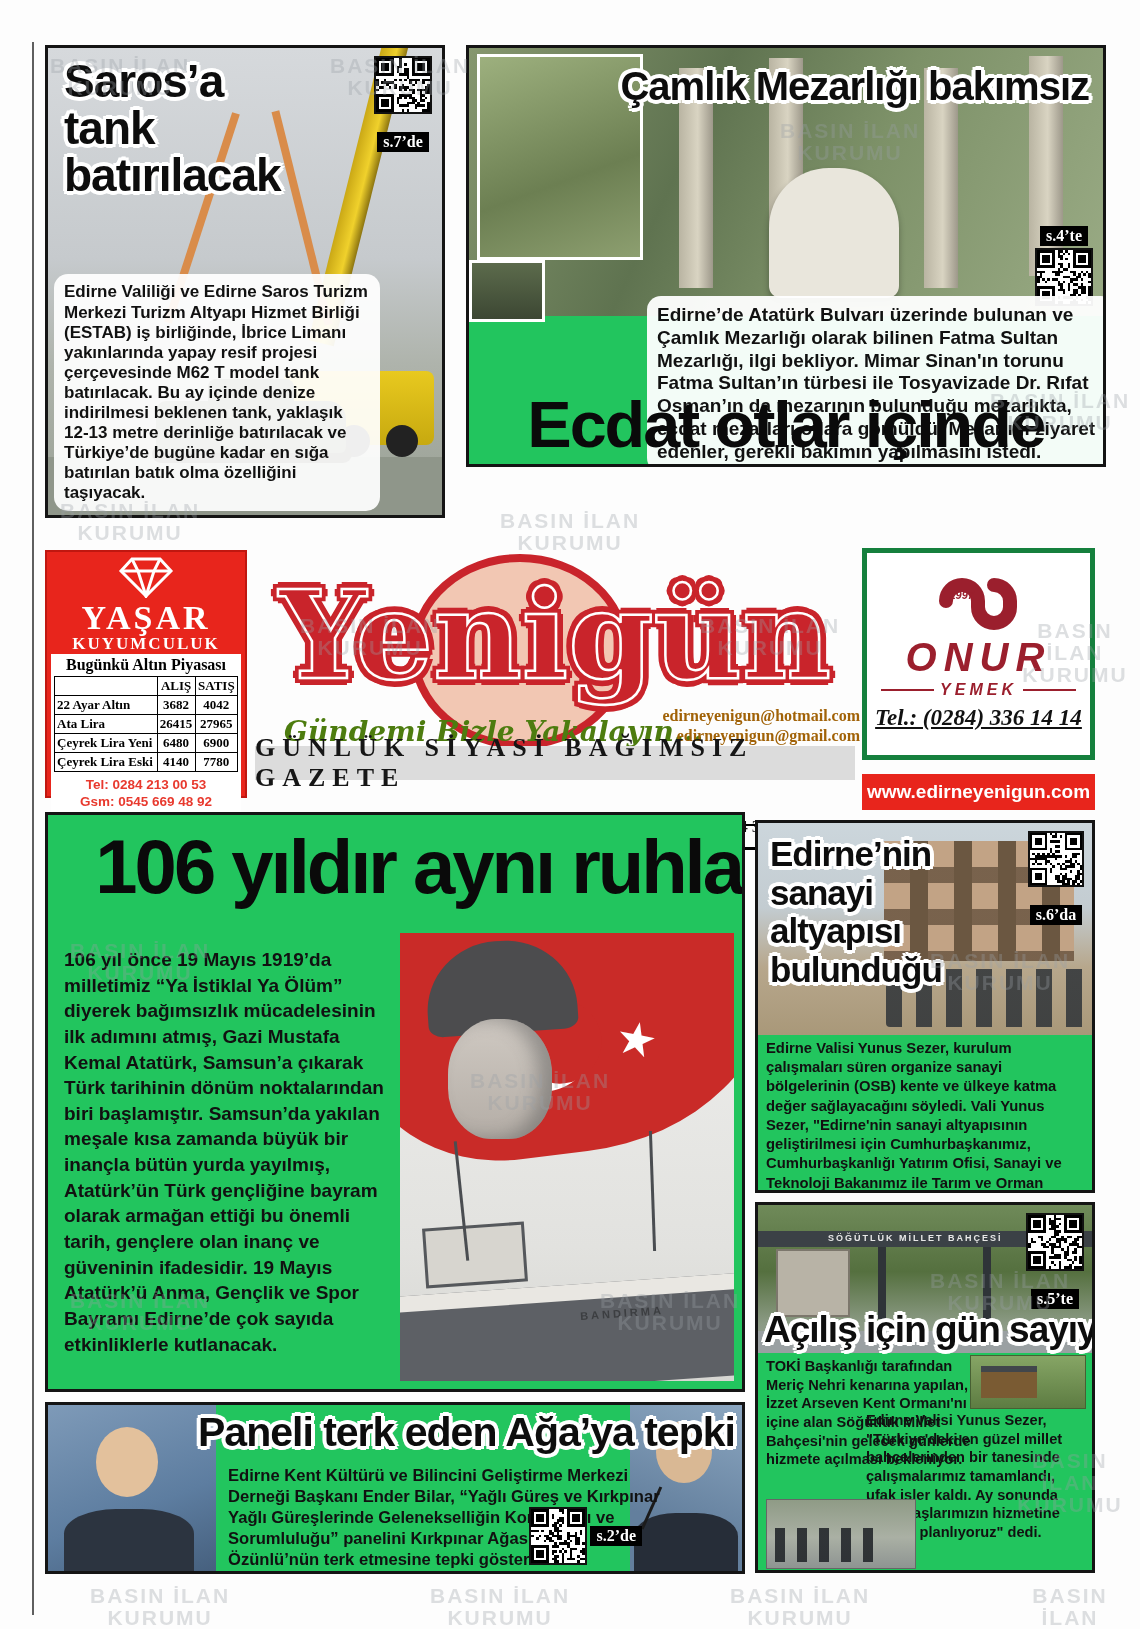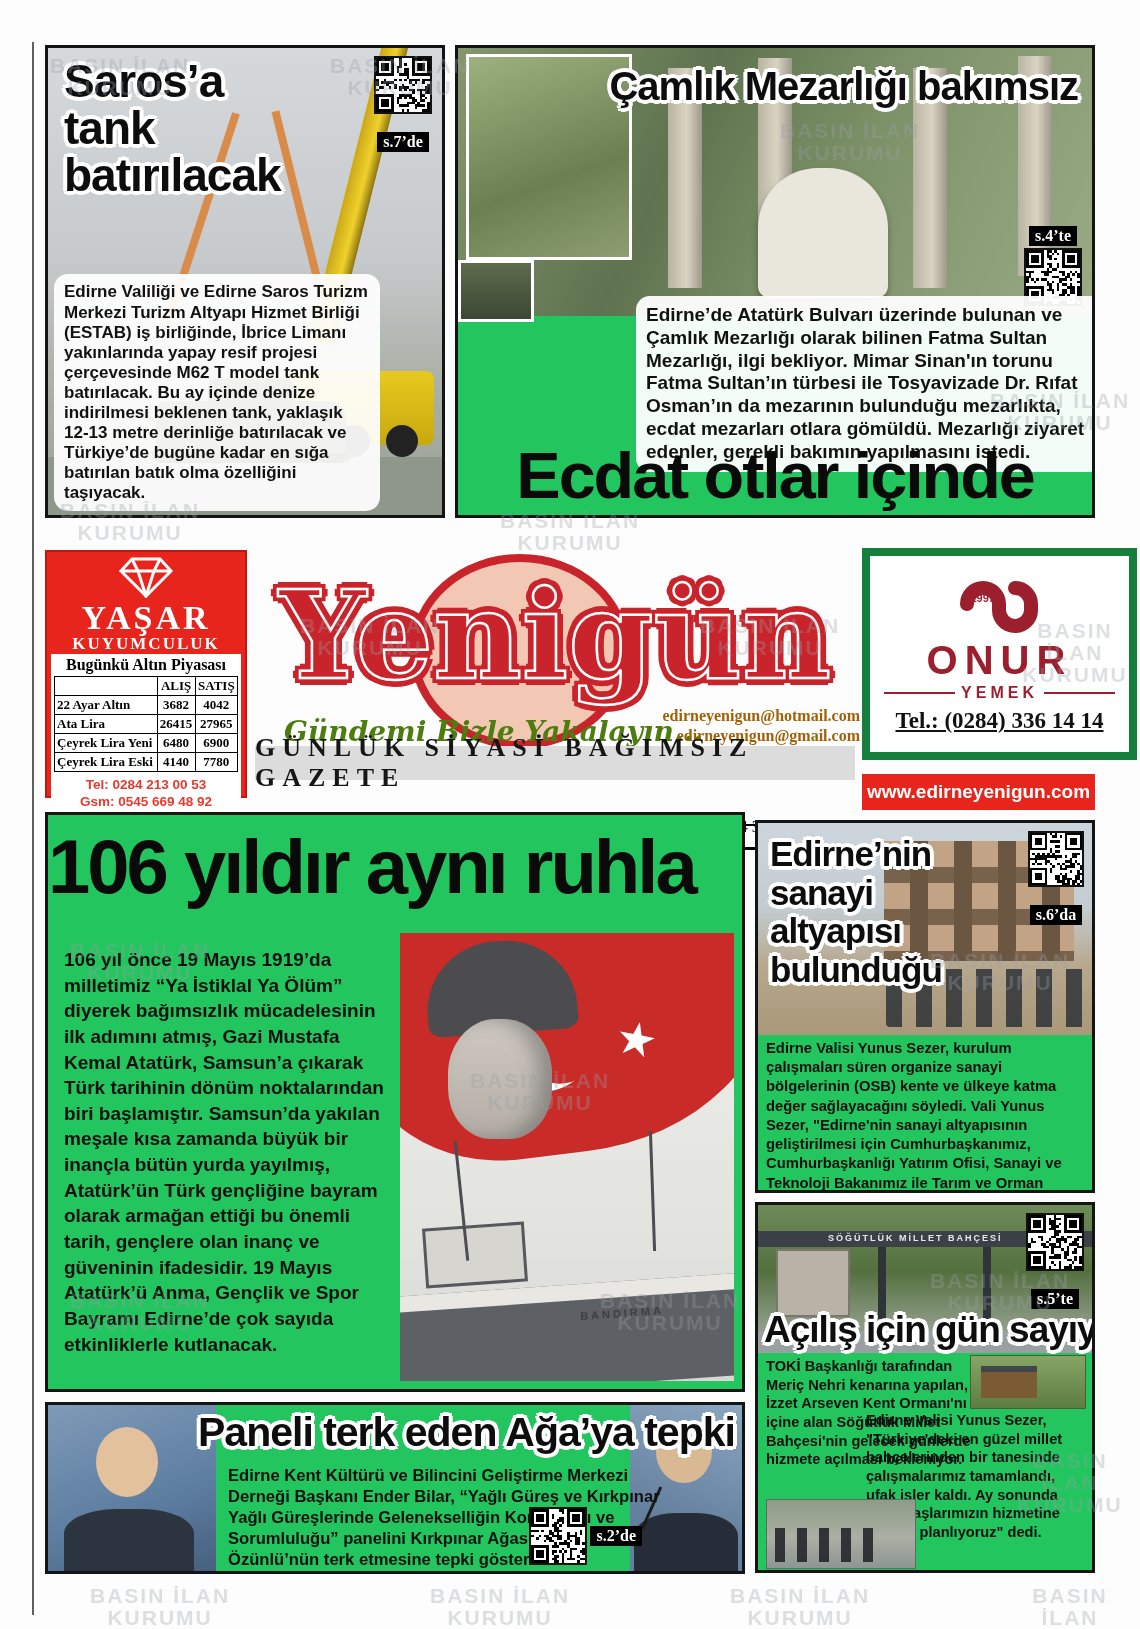--- a/index.html
+++ b/index.html
@@ -33,21 +33,21 @@
   .tl-turret{position:absolute;left:160px;bottom:106px;width:86px;height:30px;background:#3f462e;border-radius:8px;}
   .tl-track{position:absolute;left:104px;bottom:52px;width:200px;height:18px;background:#23261a;border-radius:9px;}
   .tl-ground{position:absolute;left:0;bottom:0;width:100%;height:58px;background:#8f968a;}
   .tl-head{position:absolute;left:16px;top:10px;font-size:46px;line-height:1.02;letter-spacing:-1px;white-space:pre-line;margin:0;}
   .tl-qr{position:absolute;right:10px;top:8px;text-align:center;}
   .tl-qr .qr{width:54px;height:54px;}
   .tl-body{position:absolute;left:6px;bottom:4px;width:306px;margin:0;padding:8px 10px;
            background:rgba(255,255,255,.93);border-radius:14px;font-size:17px;line-height:1.18;}
 
   
-  .tr{left:455px;top:45px;width:640px;height:473px;}
+  .tr{left:466px;top:45px;width:640px;height:422px;}
   .tr-photo{position:absolute;left:0;top:0;width:100%;height:268px;
             background:linear-gradient(115deg,#86976f 0%,#5f7350 35%,#7d9168 60%,#9aab85 100%);}
   .pillar{position:absolute;top:20px;width:34px;height:220px;background:linear-gradient(90deg,#b9b4a2,#d9d4c2 55%,#9d988a);}
   .tr-tomb{position:absolute;left:300px;top:120px;width:130px;height:130px;background:#e9e6dc;
            border-radius:60px 60px 12px 12px;box-shadow:0 4px 6px rgba(0,0,0,.3);}
   .tr-inset1{position:absolute;left:8px;top:6px;width:160px;height:200px;border:3px solid #fff;
              background:linear-gradient(160deg,#9db07e,#6c7f52 60%,#8d9f70);}
   .tr-inset2{position:absolute;left:0px;top:212px;width:70px;height:56px;border:3px solid #fff;
              background:linear-gradient(180deg,#5c6b4c,#3c4733);}
   .tr-head{position:absolute;right:14px;top:16px;font-size:40px;letter-spacing:-1px;margin:0;}
@@ -77,22 +77,22 @@
   .logo-txt{position:absolute;left:0;top:26px;width:100%;text-align:center;margin:0;
             font-family:"DejaVu Serif",serif;font-weight:bold;font-size:122px;line-height:1;color:#c9242b;}
   .logo-back{text-shadow:-7px 0 0 #c9242b,7px 0 0 #c9242b,0 -7px 0 #c9242b,0 7px 0 #c9242b,
              -5px -5px 0 #c9242b,5px -5px 0 #c9242b,-5px 5px 0 #c9242b,5px 5px 0 #c9242b;}
   .logo-front{-webkit-text-stroke:2.5px #fff;}
   .slogan{position:absolute;left:34px;bottom:-4px;margin:0;font-family:"DejaVu Serif",serif;
           font-style:italic;font-weight:bold;font-size:28px;color:#4d7c0f;}
   .emails{position:absolute;right:0;bottom:-2px;text-align:right;font-family:"Liberation Serif",serif;
           font-weight:bold;font-size:16px;line-height:1.25;color:#a16207;}
 
-  .ad-right{position:absolute;left:862px;top:548px;width:275px;height:212px;background:#fff;
-            border:8px solid #15803d;box-sizing:border-box;text-align:center;}
+  .ad-right{position:absolute;left:862px;top:548px;width:233px;height:212px;background:#fff;
+            border:5px solid #15803d;box-sizing:border-box;text-align:center;font-style:italic;}
   .onur-logo{margin-top:8px;position:relative;display:inline-block;}
   .onur-year{position:absolute;left:26px;top:28px;font-size:11px;font-weight:bold;color:#9b1f2d;}
   .onur-name{margin:0;font-size:40px;font-weight:bold;letter-spacing:7px;color:#9b1f2d;line-height:1;}
   .onur-sub{display:flex;align-items:center;gap:6px;margin:4px 14px 6px 14px;color:#9b1f2d;
             font-weight:bold;font-size:16px;letter-spacing:4px;}
   .onur-sub:before,.onur-sub:after{content:"";flex:1;height:2px;background:#9b1f2d;}
   .onur-tel{margin:0;font-family:"Liberation Serif",serif;font-weight:bold;font-size:23px;
             color:#111;text-decoration:underline;}
   .site-banner{position:absolute;left:862px;top:774px;width:233px;height:36px;background:#e8251c;
                color:#fff;font-weight:bold;font-size:19px;display:flex;align-items:center;justify-content:center;}
@@ -101,21 +101,21 @@
                  display:flex;align-items:center;justify-content:center;
                  font-family:"Liberation Serif",serif;font-weight:bold;font-size:26px;letter-spacing:7px;color:#161616;}
   .dateline{position:absolute;left:255px;top:784px;width:600px;height:26px;border-top:2px solid #000;
             border-bottom:3px solid #000;display:flex;align-items:center;gap:14px;
             font-family:"Liberation Serif",serif;font-size:16.5px;color:#111;box-sizing:border-box;padding:0 4px;margin-top:40px;}
   .dateline b{font-weight:bold;}
   .dl-date{font-weight:bold;margin-right:26px;}
 
   
   .main{left:45px;top:812px;width:700px;height:580px;}
-  .main-head{position:absolute;left:0;top:8px;width:100%;text-align:left;margin:0;
+  .main-head{position:absolute;left:0;top:8px;width:100%;text-align:right;margin:0;
              font-size:76px;font-weight:bold;letter-spacing:-3px;color:#0a0a0a;white-space:nowrap;}
   .main-body{position:absolute;left:16px;top:132px;width:322px;margin:0;font-size:19px;line-height:1.35;}
   .main-art{position:absolute;left:352px;top:118px;right:8px;bottom:8px;background:linear-gradient(180deg,#efefed,#e2e2df 70%,#d6d6d2);overflow:hidden;}
   .flag{position:absolute;right:-40px;top:-30px;width:420px;height:250px;background:#c92b28;
         border-radius:0 0 48% 36% / 0 0 62% 52%;transform:rotate(-7deg);}
   .crescent{position:absolute;left:140px;top:90px;width:96px;height:96px;border-radius:50%;background:#fff;}
   .crescent:after{content:"";position:absolute;left:22px;top:6px;width:84px;height:84px;border-radius:50%;background:#c92b28;}
   .star{position:absolute;left:260px;top:118px;color:#fff;font-size:46px;transform:rotate(18deg);}
   .kalpak{position:absolute;left:26px;top:8px;width:150px;height:92px;background:#4c4c4e;
           border-radius:48% 48% 10% 10% / 75% 75% 12% 12%;transform:rotate(-4deg);}

